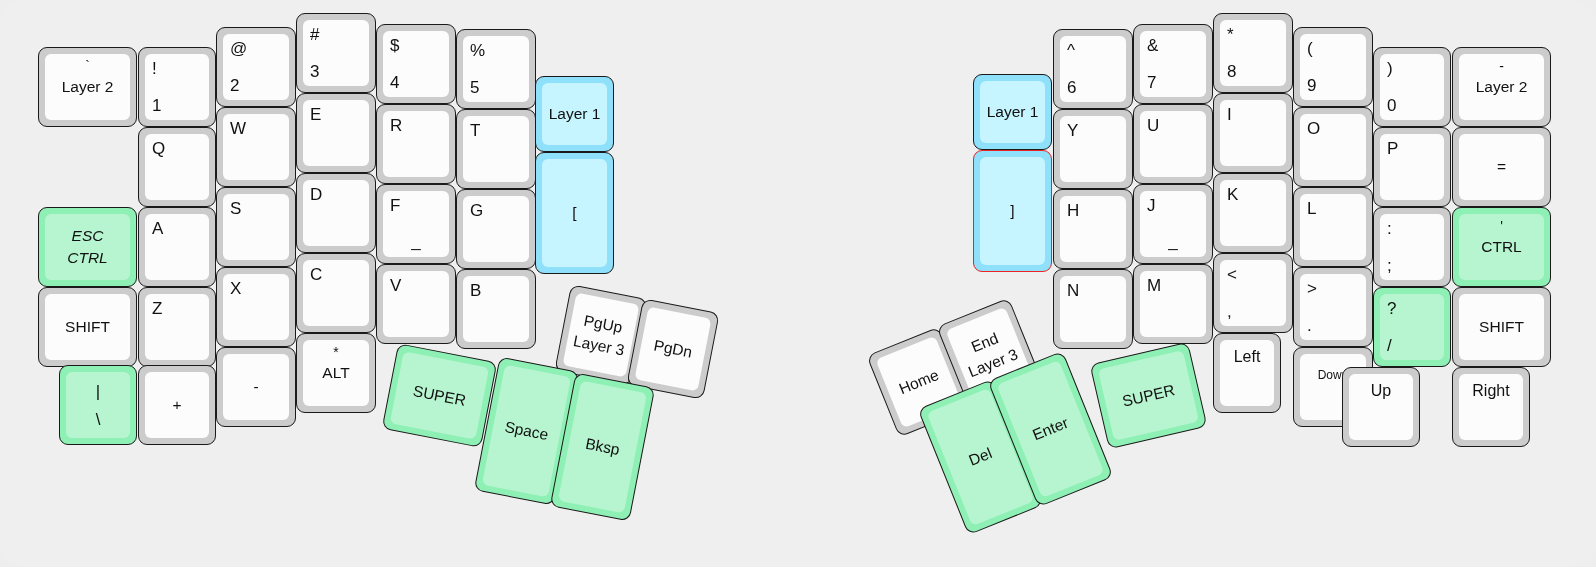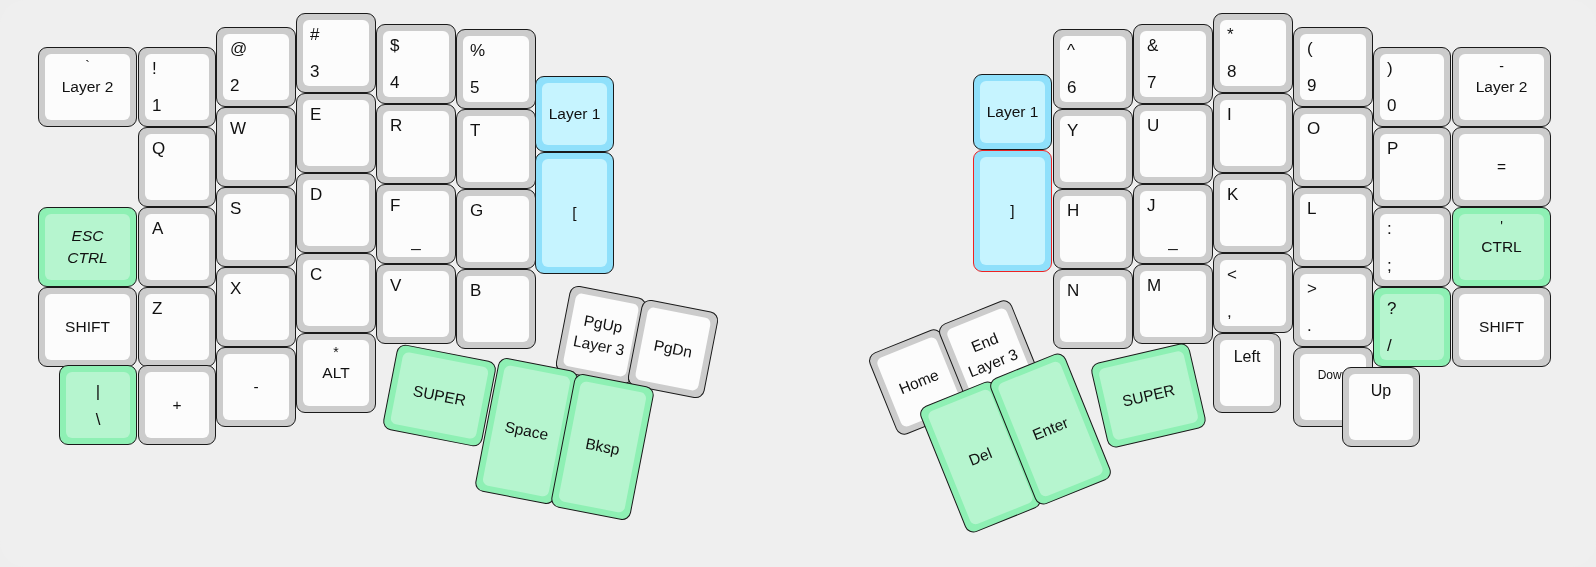--- a/index.html
+++ b/index.html
@@ -395,20 +395,25 @@
       <div class="cap">
         <span class="tc">'</span>
         <span class="ctr">CTRL</span>
       </div>
     </div>
     <div class="key" style="left: 1452px; top: 287px; width: 99px; height: 80px;">
       <div class="cap">
         <span class="ctr">SHIFT</span>
       </div>
     </div>
+    <div class="key" style="left: 1452px; top: 367px; width: 78px; height: 80px;">
+      <div class="cap">
+        <span class="tc" style="font-size: 16px; top: 9px;">Right</span>
+      </div>
+    </div>
     <div class="key" style="left: 880px; top: 338px; width: 78px; height: 88px; transform: rotate(-22deg);">
       <div class="cap">
         <span class="ctr">Home</span>
       </div>
     </div>
     <div class="key" style="left: 950px; top: 309px; width: 78px; height: 88px; transform: rotate(-22deg);">
       <div class="cap">
         <span class="ctr two-line">
           <span>End</span>
           <span>Layer 3</span>

